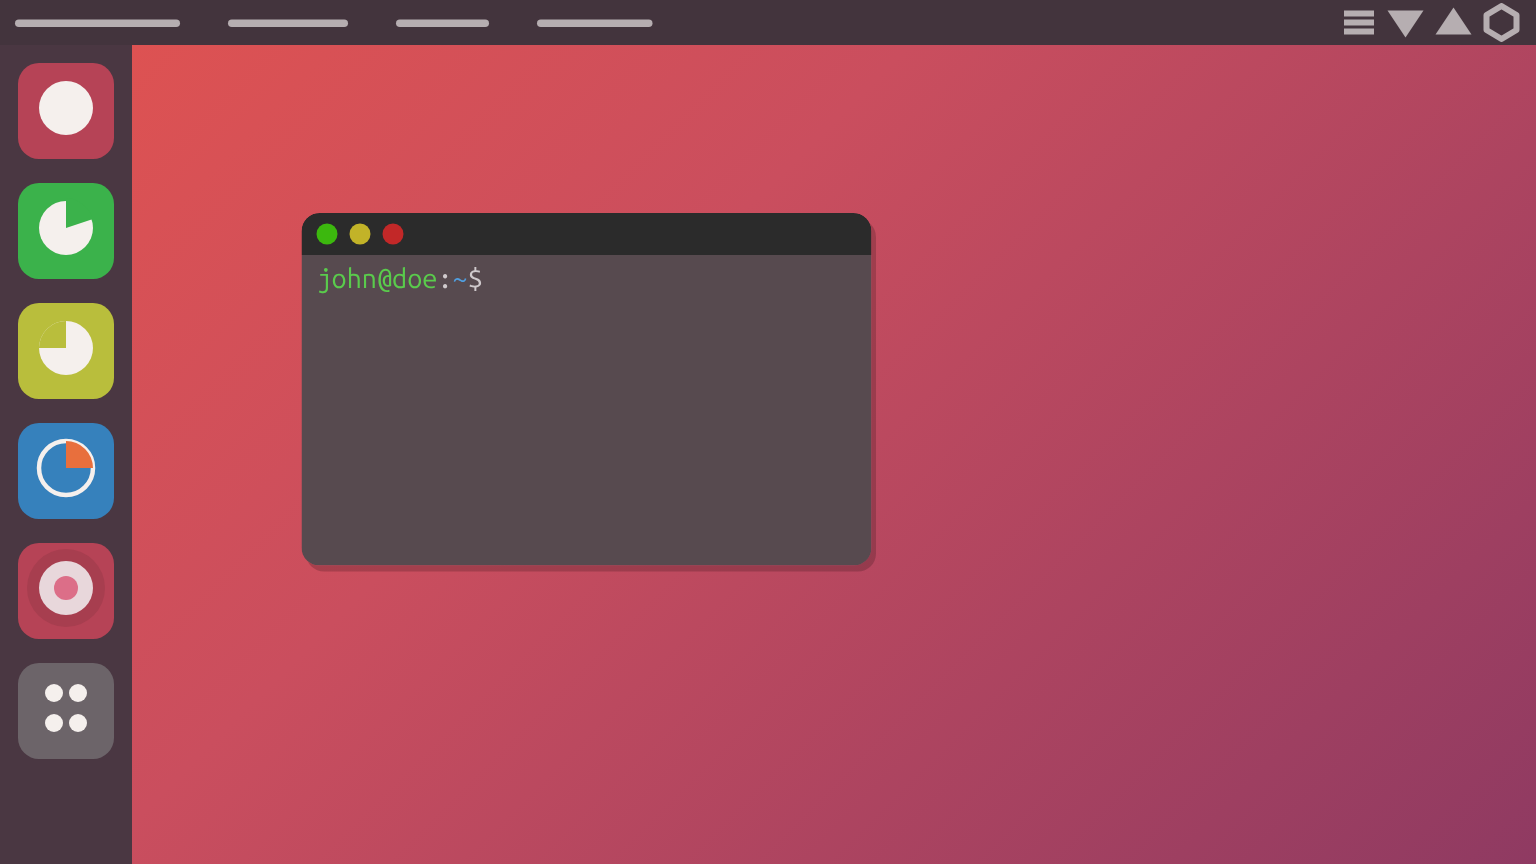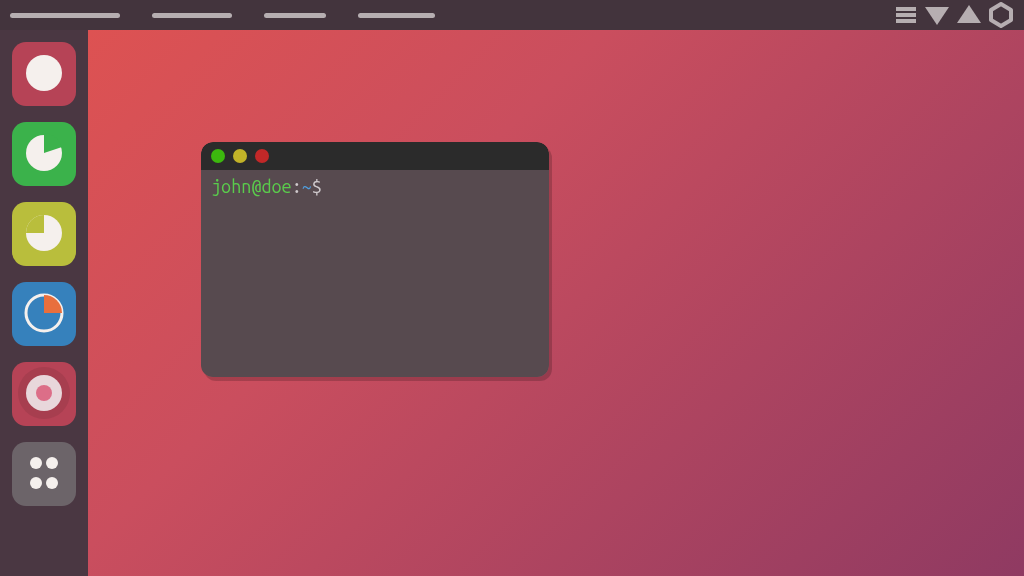--- a/index.html
+++ b/index.html
@@ -51,21 +51,21 @@
     position: absolute;
     top: 30px; left: 88px;
     width: 936px; height: 546px;
     background: linear-gradient(135deg, #dd5252 0%, #ca4e5e 35%, #8f3a62 100%);
   }
 
   .terminal-window {
     position: absolute;
     left: 113px;
     top: 112px;
-    width: 348px;
+    width: 380px;
     height: 235px;
     border-radius: 12px;
     overflow: hidden;
     box-shadow: 3px 4px 0 rgba(0,0,0,0.18);
   }
   .titlebar {
     height: 28px;
     background: #2b2b2b;
     border-radius: 12px 12px 0 0;
     display: flex;

